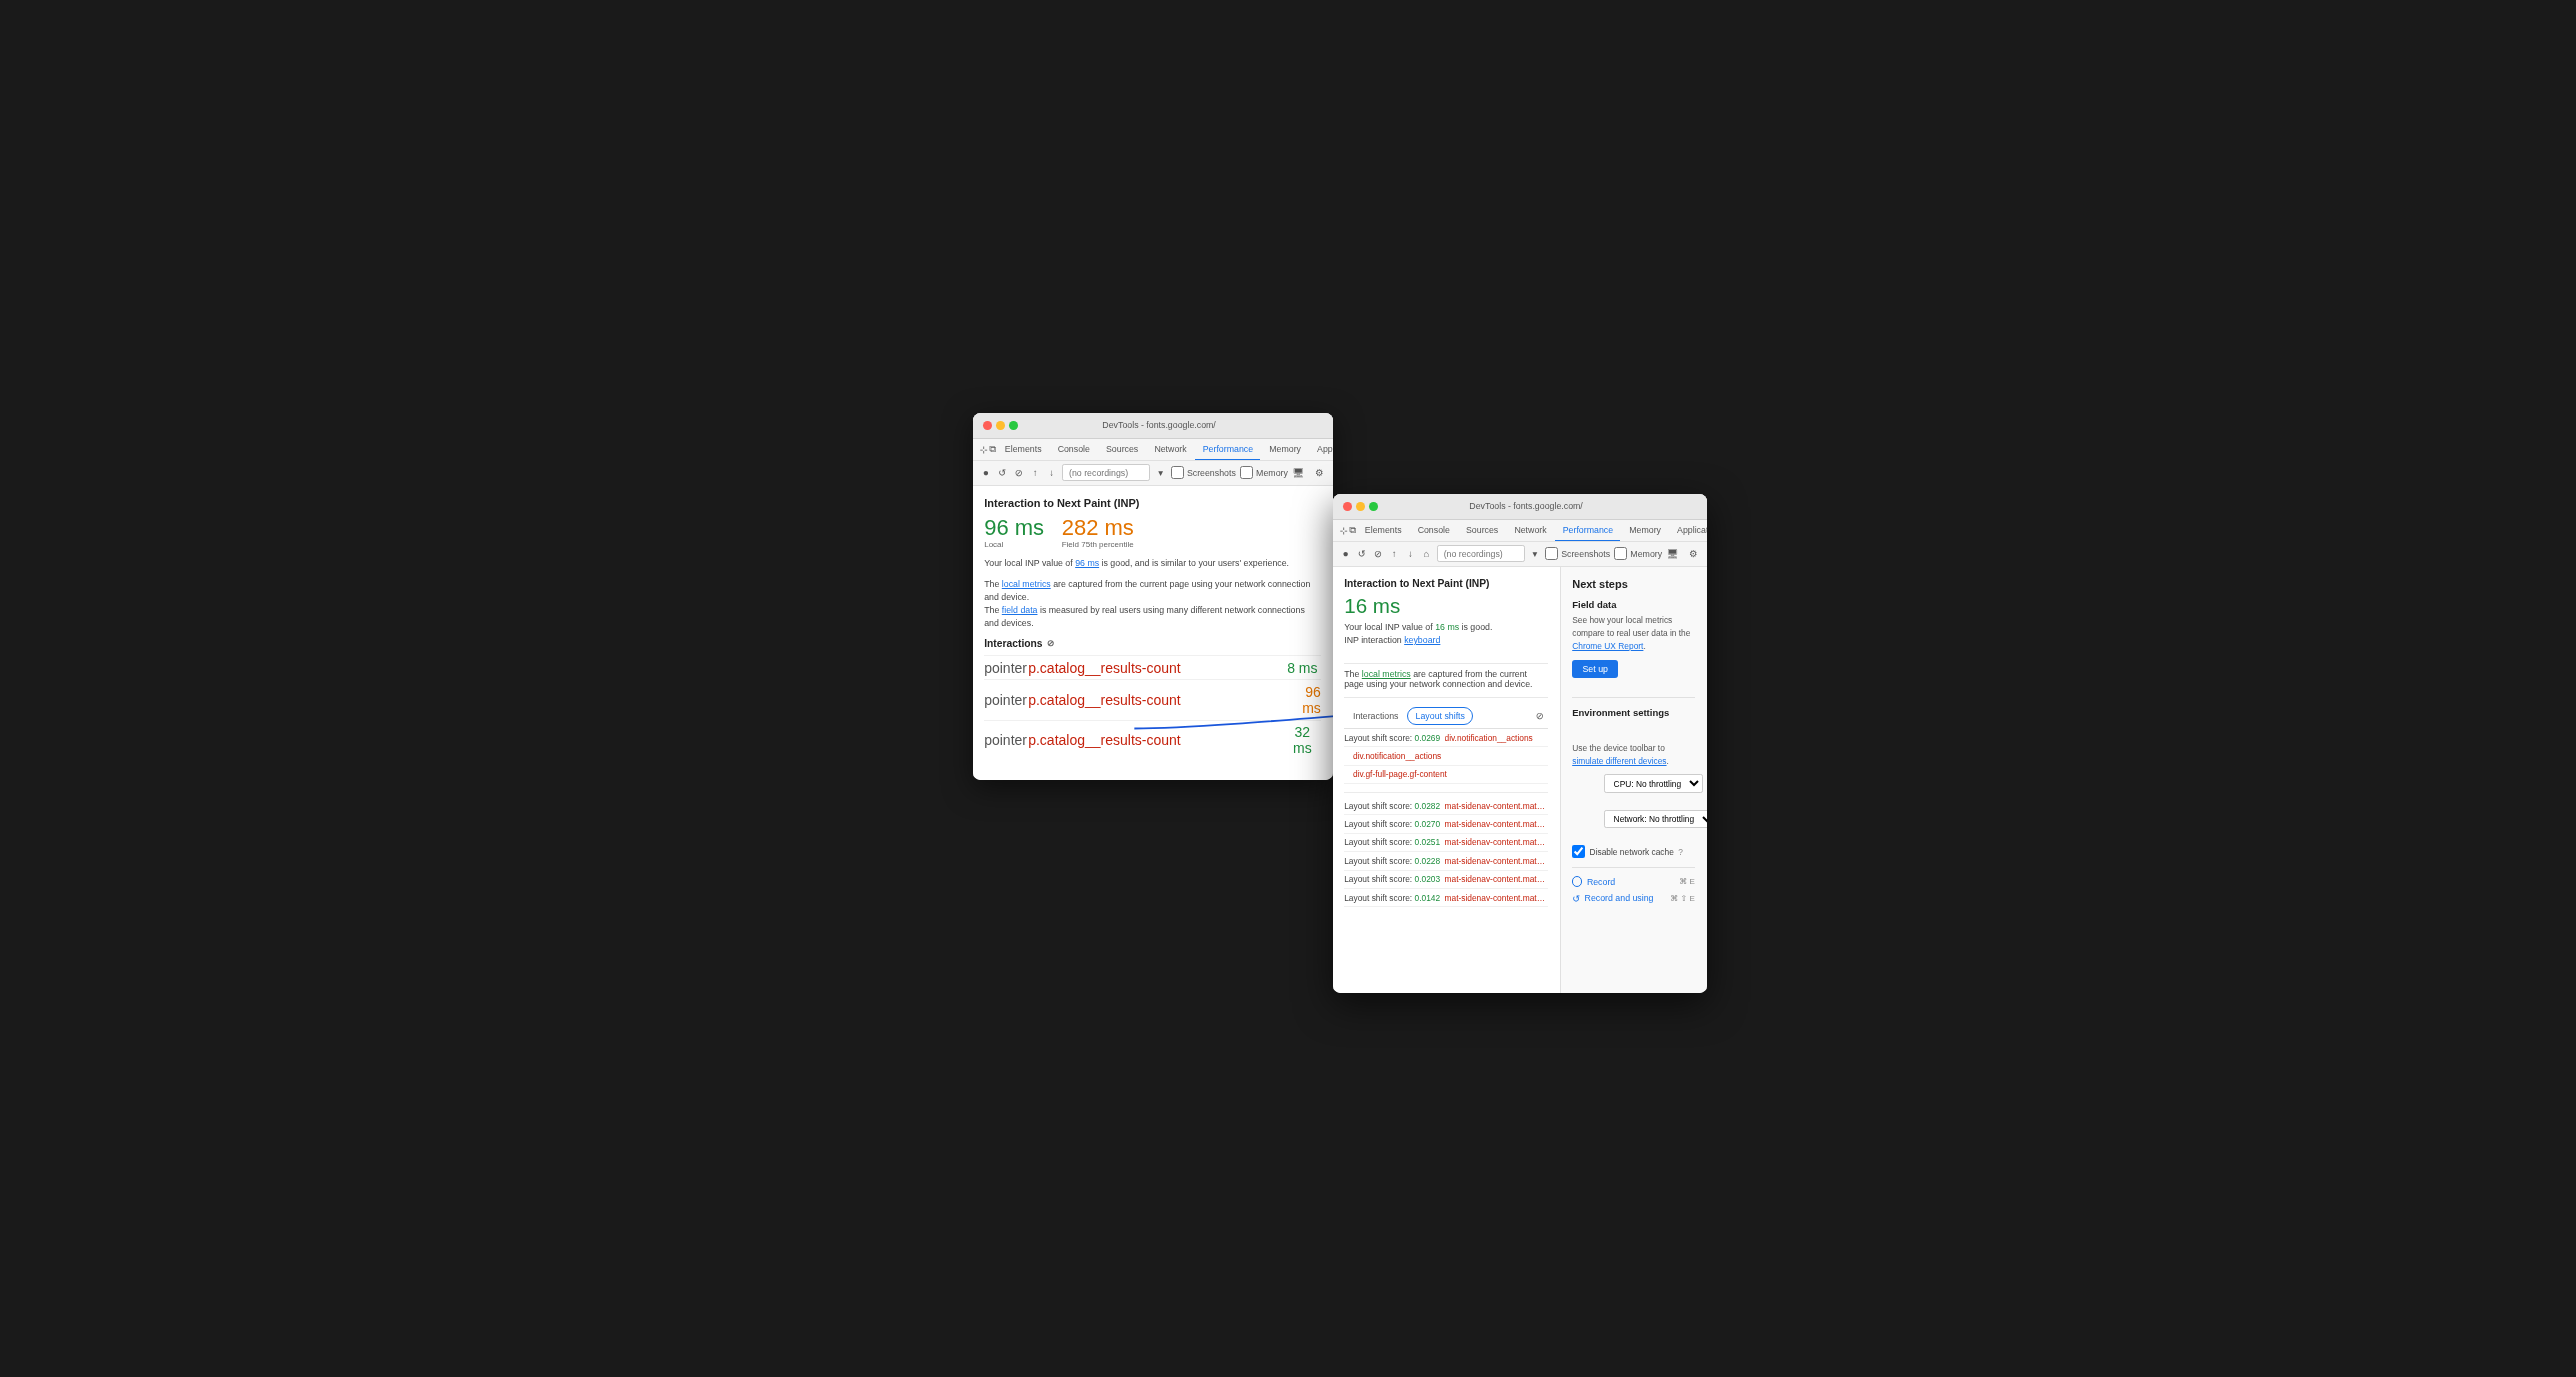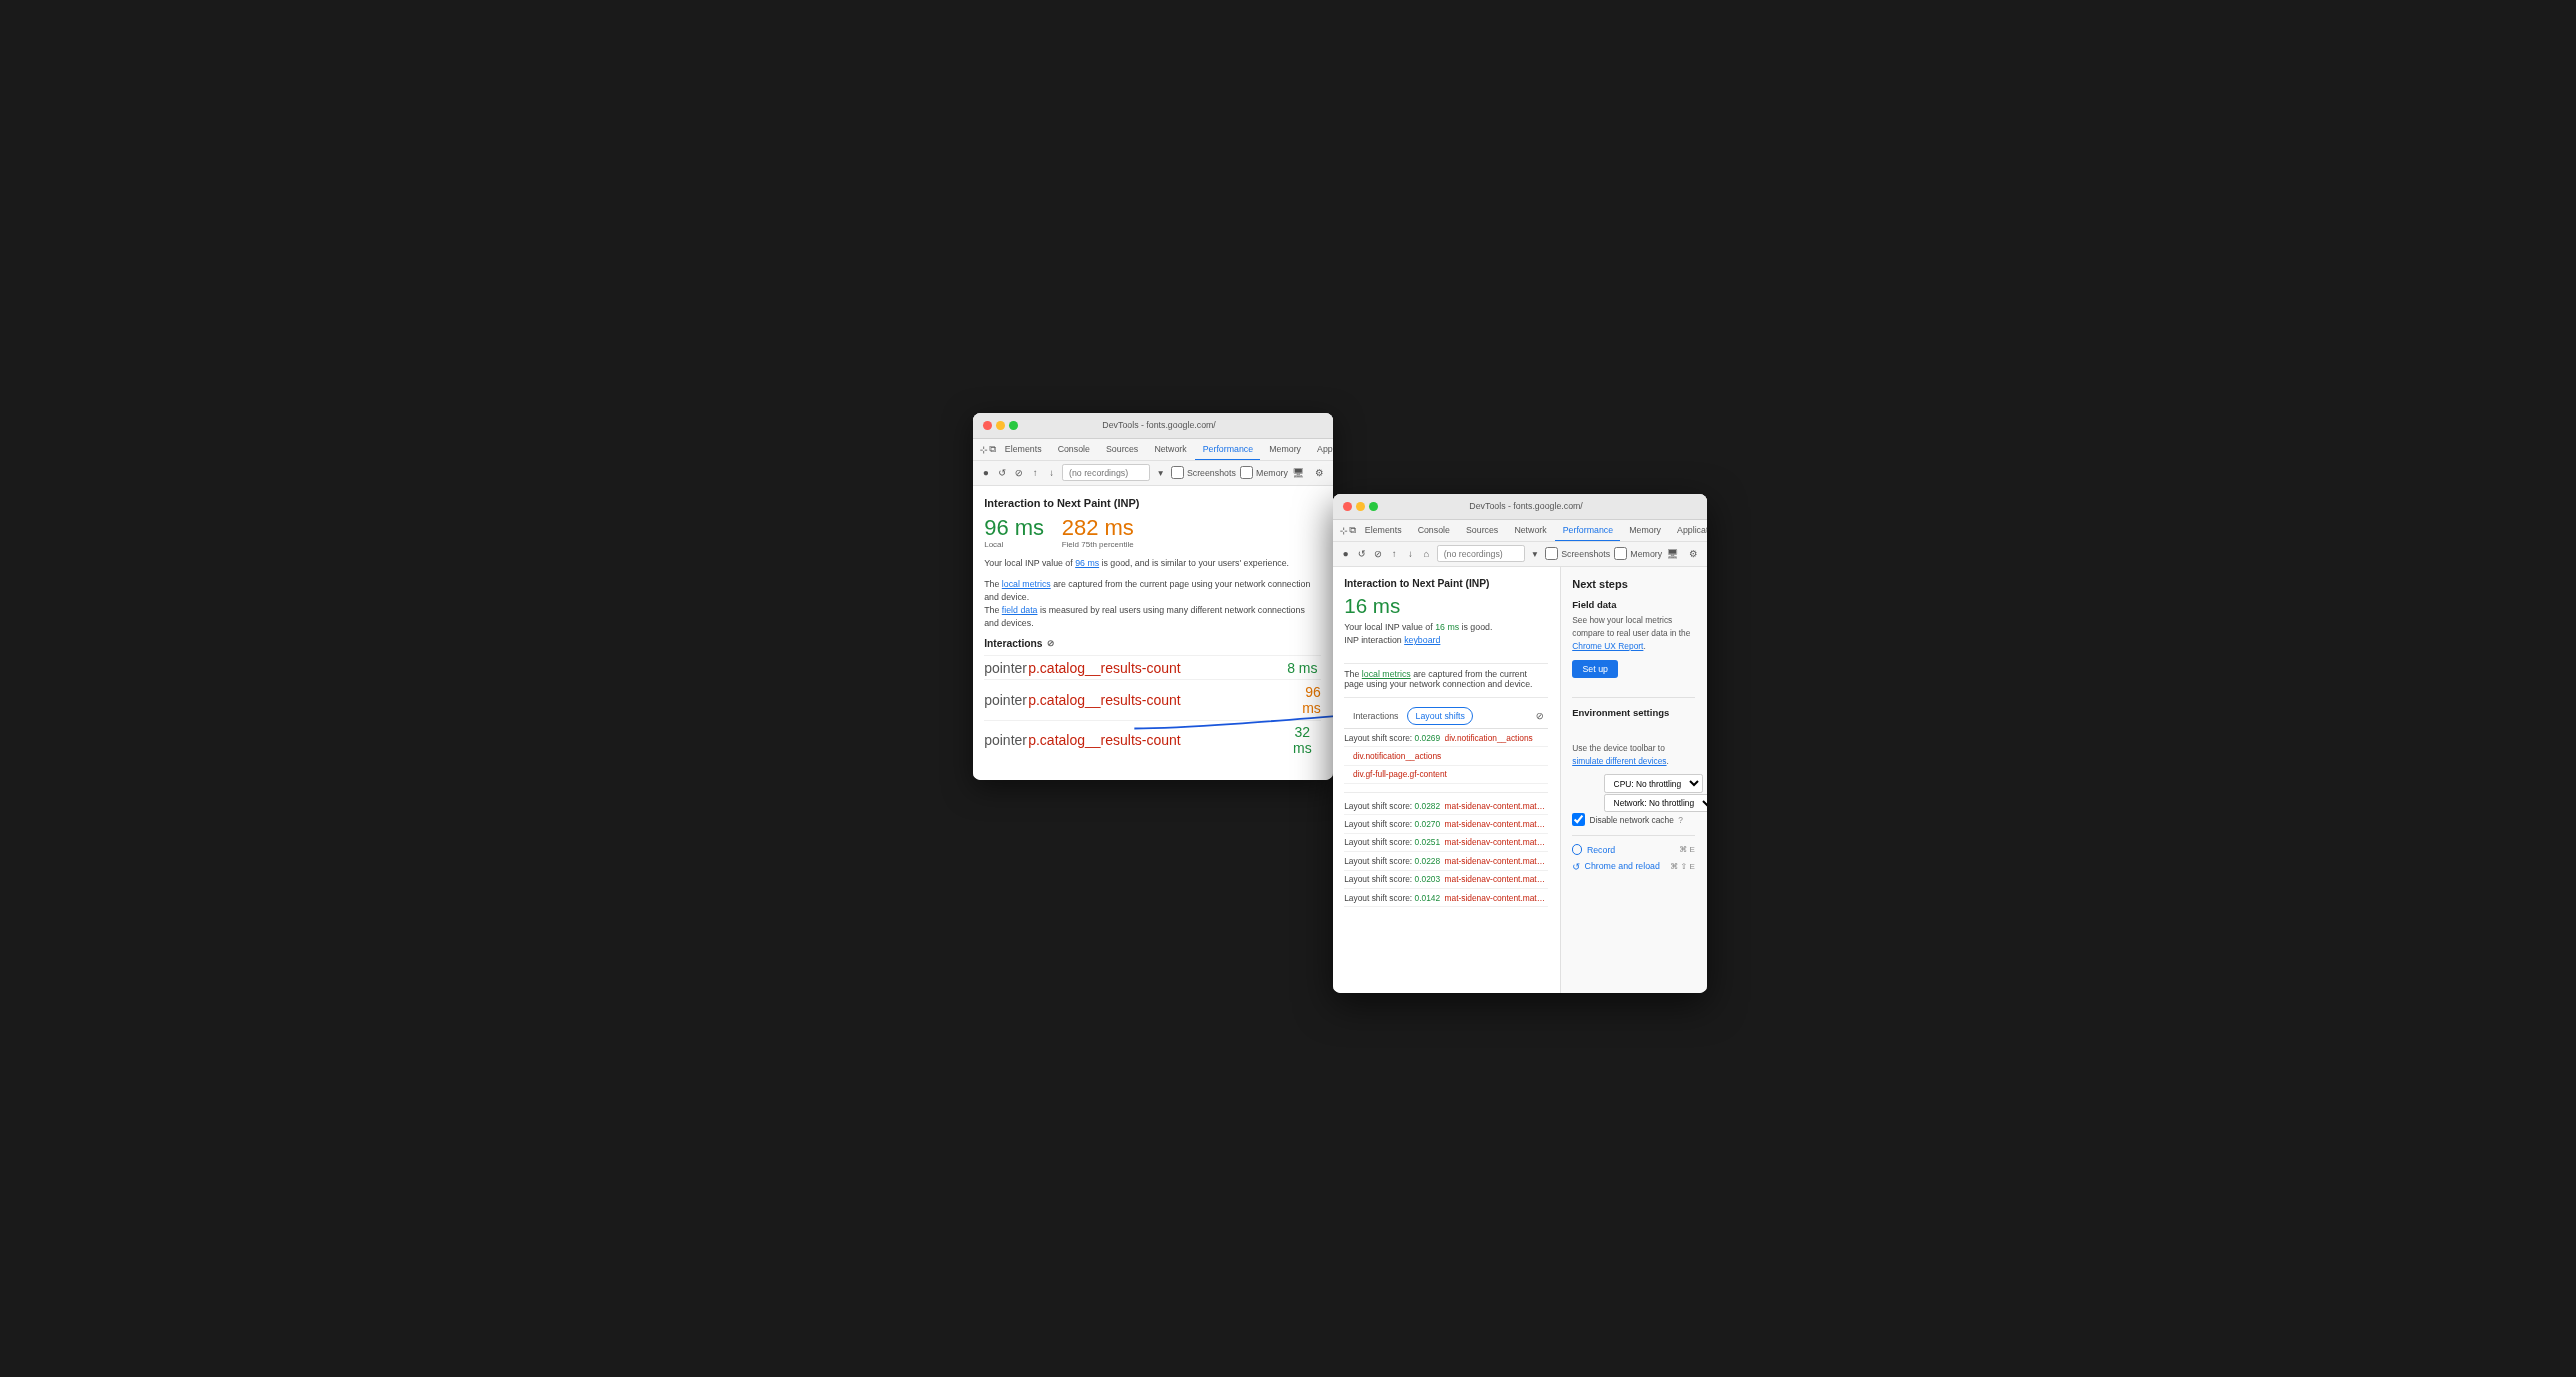--- a/index.html
+++ b/index.html
@@ -309,21 +309,21 @@
       font-size: 8.4px;
       color: #555;
       line-height: 1.5;
       margin-bottom: 7.3px;
       margin-top: 24px;
     }
     .dropdown-row {
       display: flex;
       align-items: center;
       gap: 2.9px;
-      margin-bottom: 1px;
+      margin-bottom: 17px;
       padding-left: 32px;
     }
     .dropdown-sel {
       border: 0.7px solid #ccc;
       border-radius: 2.2px;
       padding: 2.2px 4.4px;
       font-size: 8.4px;
       background: #fff;
       cursor: pointer;
     }
@@ -600,21 +600,21 @@
         <div class="record-row">
           <div class="record-label">
             <span class="circle-icon"></span>
             <span>Record</span>
           </div>
           <span class="record-shortcut">⌘ E</span>
         </div>
         <div class="record-row">
           <div class="record-label">
             <span class="reload-icon">↺</span>
-            <span>Chrome and reload</span>
+            <span>Record and using</span>
           </div>
           <span class="record-shortcut">⌘ ⇧ E</span>
         </div>
       </div>
     </div>
   </div>
 
 </div>
 
 

